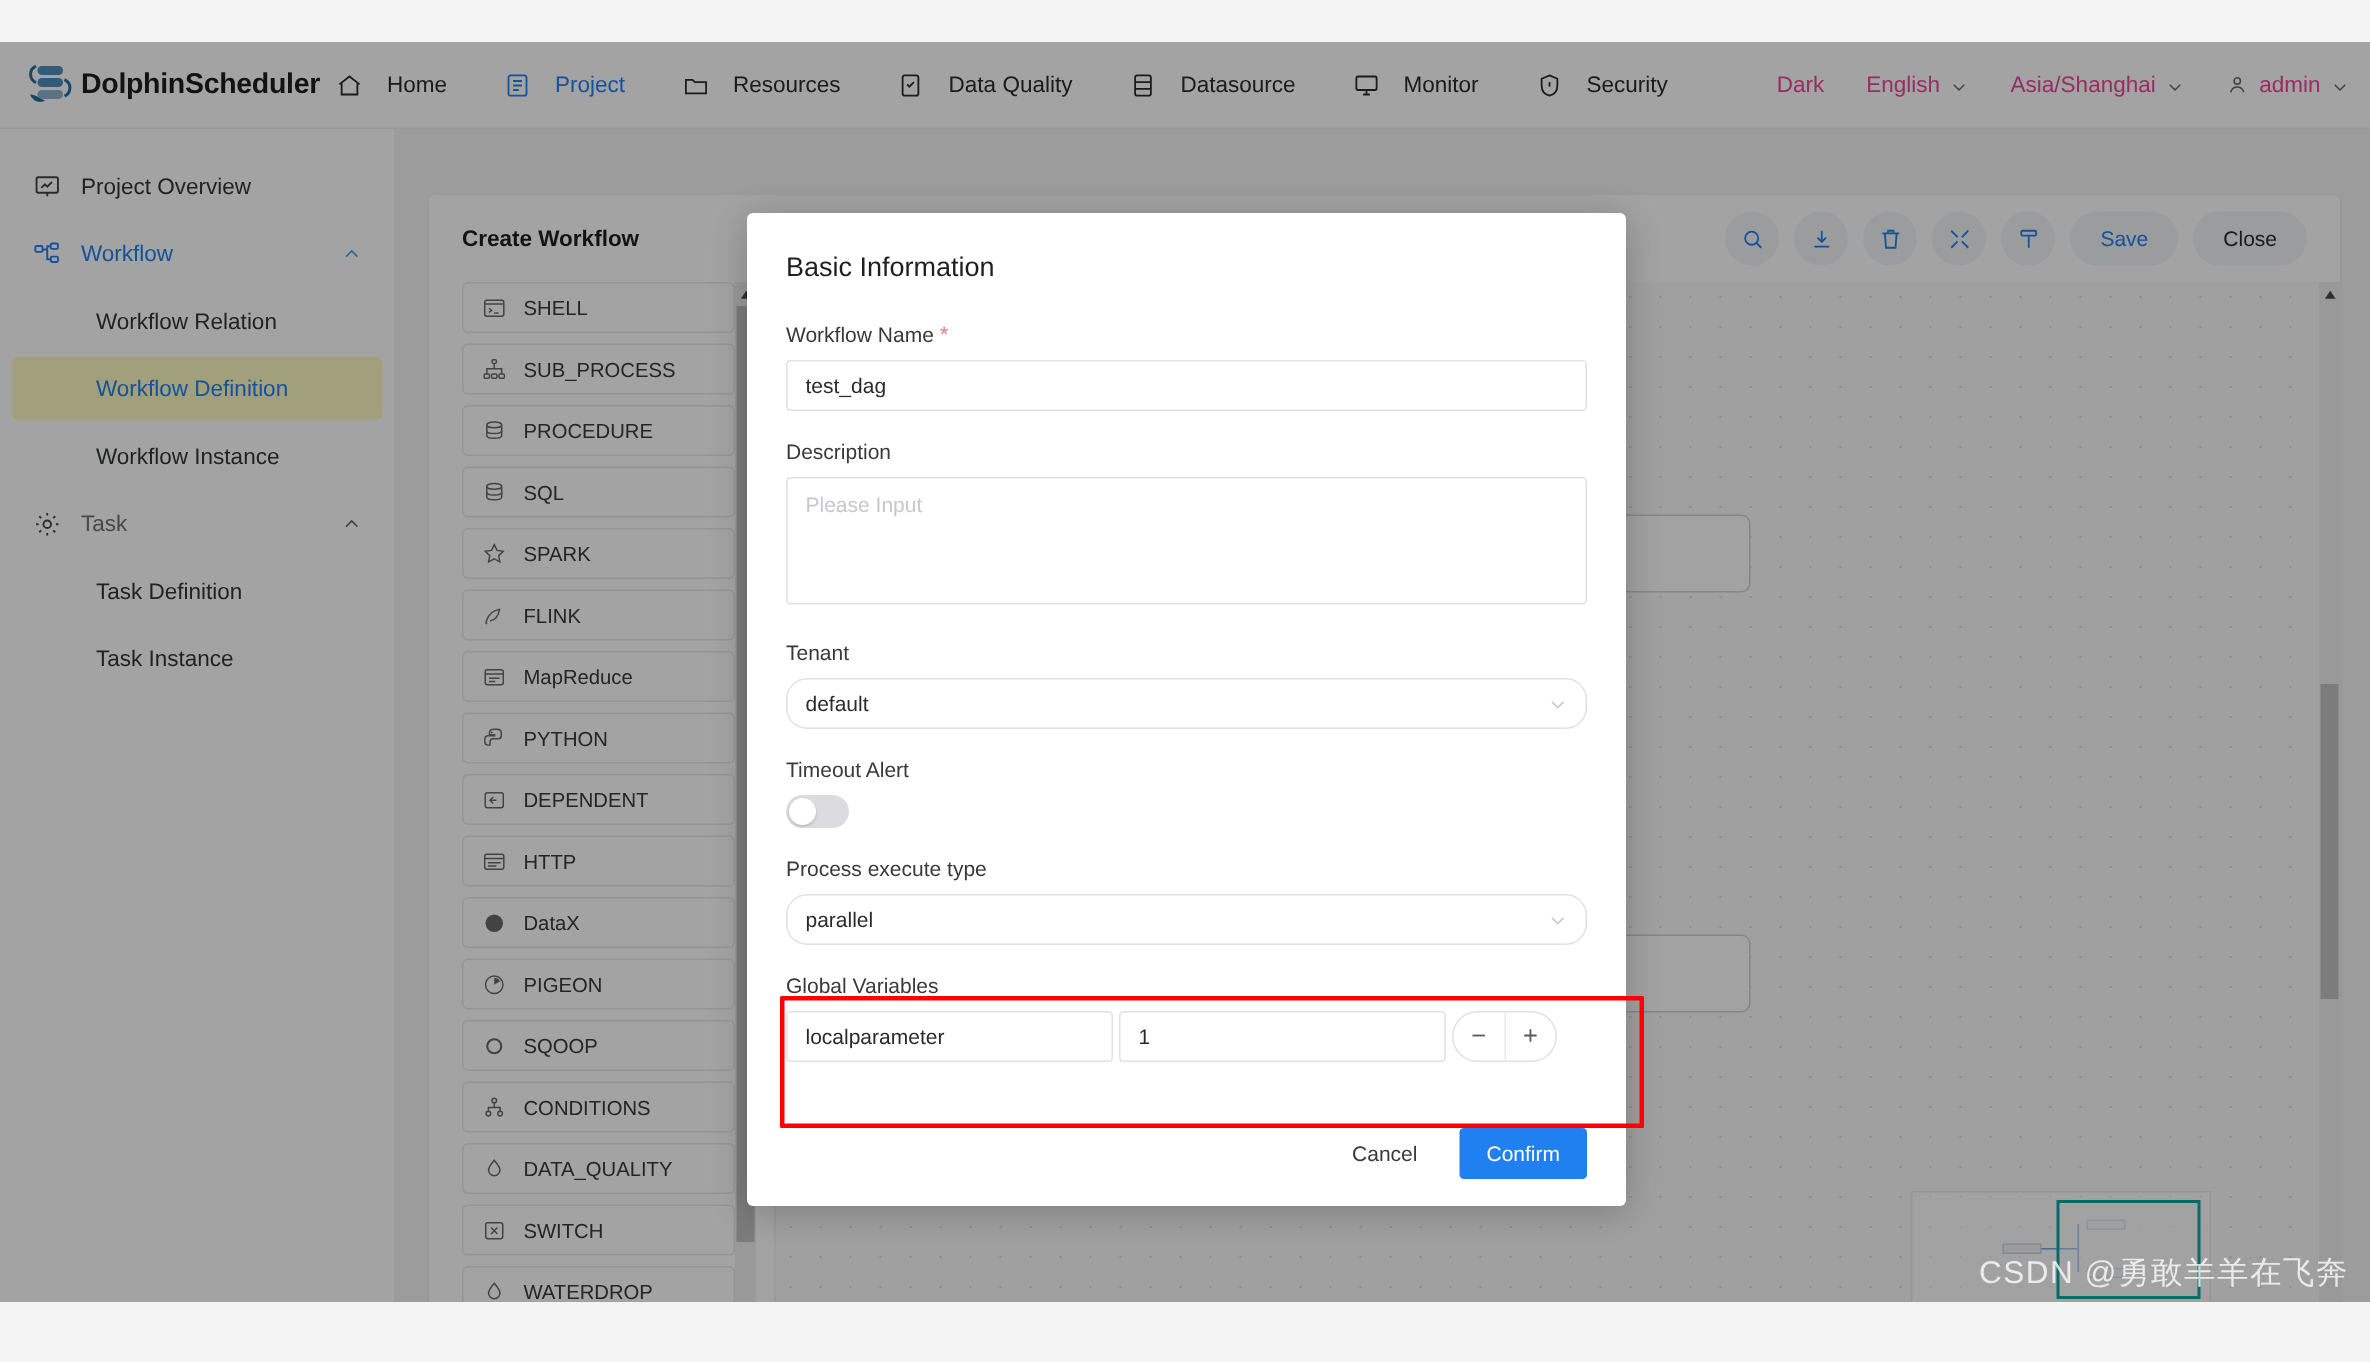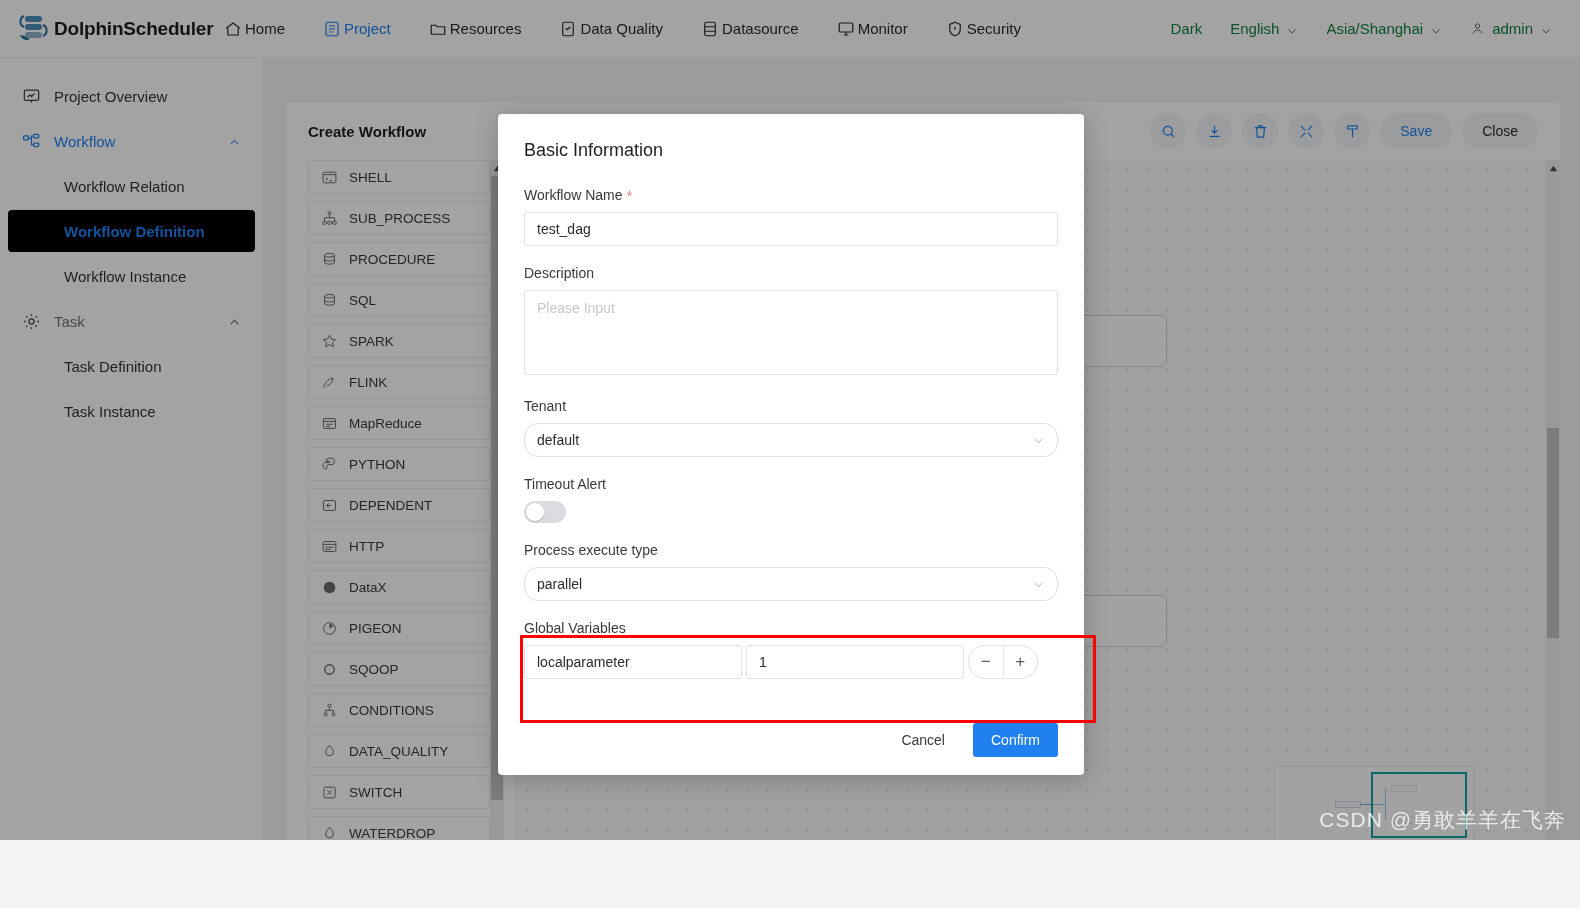--- a/index.html
+++ b/index.html
@@ -2,21 +2,21 @@
 <html><head>
 <meta charset="utf-8">
 <style>
   * { box-sizing: border-box; margin: 0; padding: 0; }
   html, body {
     width: 1580px; height: 908px;
     font-family: "Liberation Sans", sans-serif;
     overflow: hidden;
     background: #f4f4f5;
   }
-  #root { position: relative; width: 1580px; height: 840px; overflow: hidden; }
+  #root { position: relative; width: 1580px; height: 840px; overflow: hidden; margin-top: 28px; }
 
   
   .scrim {
     position: absolute; inset: 0;
     background: rgba(0,0,0,0.36);
     z-index: 50; pointer-events: none;
   }
 
   
   .header {
@@ -24,50 +24,50 @@
     background: #ffffff;
     display: flex; align-items: center;
     border-bottom: 1px solid #efeff5;
     z-index: 10;
   }
   .brand { display: flex; align-items: center; padding-left: 12px; width: 205px; }
   .brand-logo { width: 40px; height: 40px; flex: 0 0 40px; }
   .brand-name { font-size: 19px; font-weight: 700; color: #1f1f1f; letter-spacing: -0.2px; margin-left: 2px; }
   .nav { display: flex; align-items: center; gap: 0px; }
   .nav-item {
-    display: flex; align-items: center; gap: 3px;
+    display: flex; align-items: center; gap: 16px;
     padding: 0 19px; height: 58px; cursor: pointer;
     font-size: 15px; color: #2b2b2b; white-space: nowrap;
   }
   .nav-item.active { color: #2080f0; }
   .nav-item .ico { display: flex; width: 18px; height: 18px; }
   .nav-item svg { width: 18px; height: 18px; }
   .header-right {
     margin-left: auto; display: flex; align-items: center;
-    gap: 0px; padding-right: 14px; font-size: 15px; color: #15803d;
+    gap: 0px; font-size: 15px; color: #ec4899;
   }
   .hr-item { display: flex; align-items: center; gap: 7px; padding: 0 14px; cursor: pointer; white-space: nowrap; }
   .chev { width: 12px; height: 12px; opacity: .72; }
 
   
   .sidebar {
     position: absolute; top: 58px; left: 0; width: 264px; height: 850px;
     background: #ffffff; border-right: 1px solid #efeff5;
     padding-top: 14px; z-index: 9;
   }
   .side-row {
     display: flex; align-items: center; height: 42px;
     margin: 3px 8px; padding: 0 14px; border-radius: 4px;
     font-size: 15px; color: #333639; cursor: pointer; position: relative;
   }
   .side-row .sico { width: 19px; height: 19px; margin-right: 13px; display: flex; flex:0 0 19px; }
   .side-row .sico svg { width: 19px; height: 19px; }
   .side-row.group.open { color: #2080f0; }
   .side-row.child { padding-left: 56px; }
-  .side-row.child.selected { background: #000000; color: #2080f0; font-weight: bold; }
+  .side-row.child.selected { background: #fef9c3; color: #2080f0; }
   .side-row .caret { margin-left: auto; width: 13px; height: 13px; opacity: .8; }
 
   
   .main { position: absolute; top: 58px; left: 264px; width: 1316px; height: 850px; background: #f4f4f5; }
   .card {
     position: absolute; left: 22px; top: 44px; width: 1274px; height: 786px;
     background: #fff; border-radius: 4px; box-shadow: 0 1px 3px rgba(0,0,0,0.06);
   }
   .card-head { height: 58px; display: flex; align-items: center; padding: 0 22px; }
   .card-title { font-size: 15px; font-weight: 700; color: #1f1f1f; }

